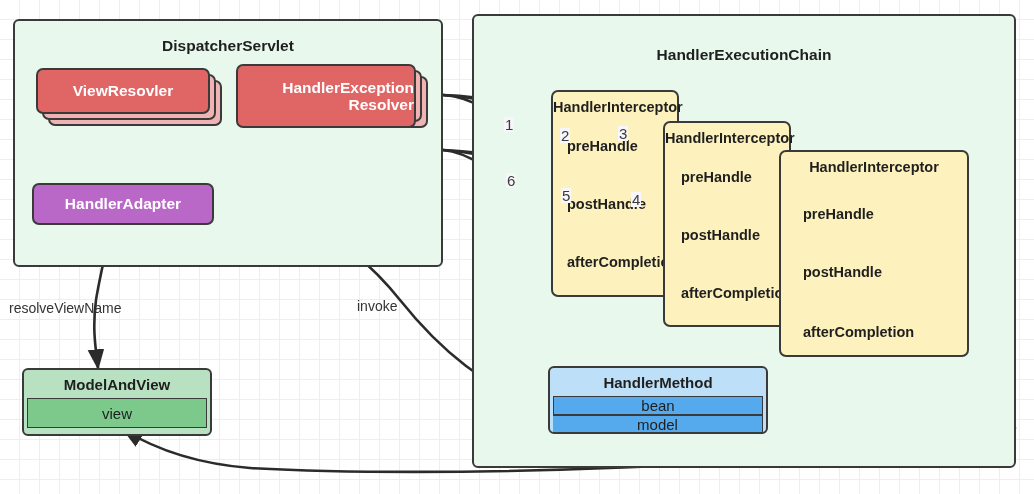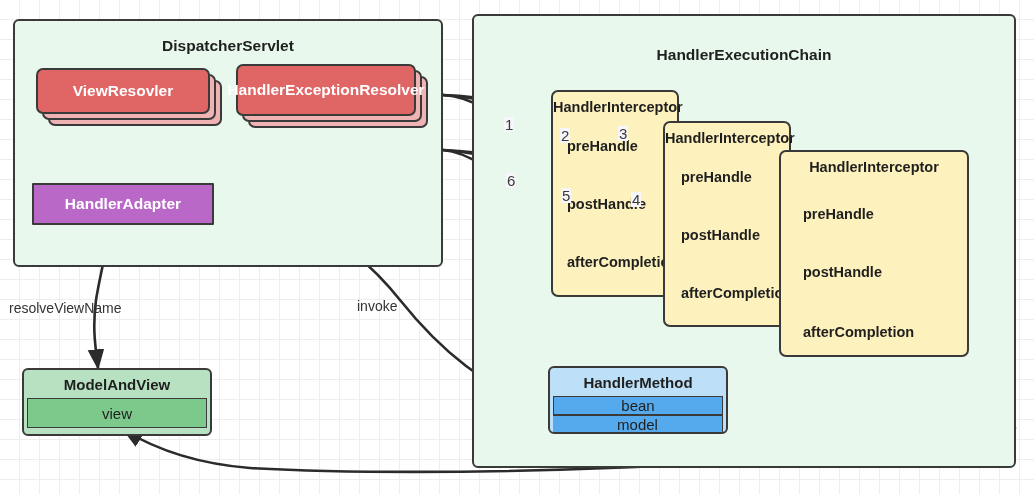--- a/index.html
+++ b/index.html
@@ -53,21 +53,21 @@
     left:0;top:0;
     display:flex;align-items:center;justify-content:center;
     color:#ffffff;font-weight:bold;font-size:15.5px;line-height:1.12;
     text-align:center;
   }
 
   .plainbox{
     position:absolute;
     box-sizing:border-box;
     border:2.5px solid #3a3a3a;
-    border-radius:1px;
+    border-radius:7px;
     display:flex;align-items:center;justify-content:center;
     font-weight:bold;font-size:15.5px;color:#ffffff;
   }
   .purple{background:#ba68c8;}
 
   
   .icard{
     position:absolute;
     box-sizing:border-box;
     background:#fdf1bd;
@@ -166,21 +166,21 @@
     <div class="layer" style="left:12px;top:12px;width:174px;height:46px;"></div>
     <div class="layer" style="left:6px;top:6px;width:174px;height:46px;"></div>
     <div class="layer top" style="width:174px;height:46px;">
       <span>ViewResovler</span>
     </div>
   </div>
 
   <div class="stack" style="left:236px;top:64px;width:200px;height:66px;">
     <div class="layer" style="left:12px;top:12px;width:180px;height:52px;"></div>
     <div class="layer" style="left:6px;top:6px;width:180px;height:52px;"></div>
-    <div class="layer top" style="width:180px;height:52px;flex-direction:row;">
+    <div class="layer top" style="width:180px;height:64px;flex-direction:column;align-items:flex-end;">
       <span>HandlerException</span>
       <span>Resolver</span>
     </div>
   </div>
 
   <div class="plainbox purple" style="left:32px;top:183px;width:182px;height:42px;">
     <span>HandlerAdapter</span>
   </div>
 
   <div class="container" style="left:472px;top:14px;width:544px;height:454px;">
@@ -201,21 +201,21 @@
     <div class="imethod" style="left:16px;top:162px;">afterCompletion</div>
   </div>
 
   <div class="icard" style="left:779px;top:150px;width:190px;height:207px;">
     <div class="ititle">HandlerInterceptor</div>
     <div class="imethod" style="left:22px;top:54px;">preHandle</div>
     <div class="imethod" style="left:22px;top:112px;">postHandle</div>
     <div class="imethod" style="left:22px;top:172px;">afterCompletion</div>
   </div>
 
-  <div class="classbox hm" style="left:548px;top:366px;width:180px;height:68px;">
+  <div class="classbox hm" style="left:548px;top:366px;width:220px;height:68px;">
     <div class="cb-head">HandlerMethod</div>
     <div class="cb-row">
       <div class="cb-cell">bean</div>
       <div class="cb-cell">model</div>
     </div>
   </div>
 
   <div class="classbox mav" style="left:22px;top:368px;width:190px;height:68px;">
     <div class="cb-head">ModelAndView</div>
     <div class="cb-row">

